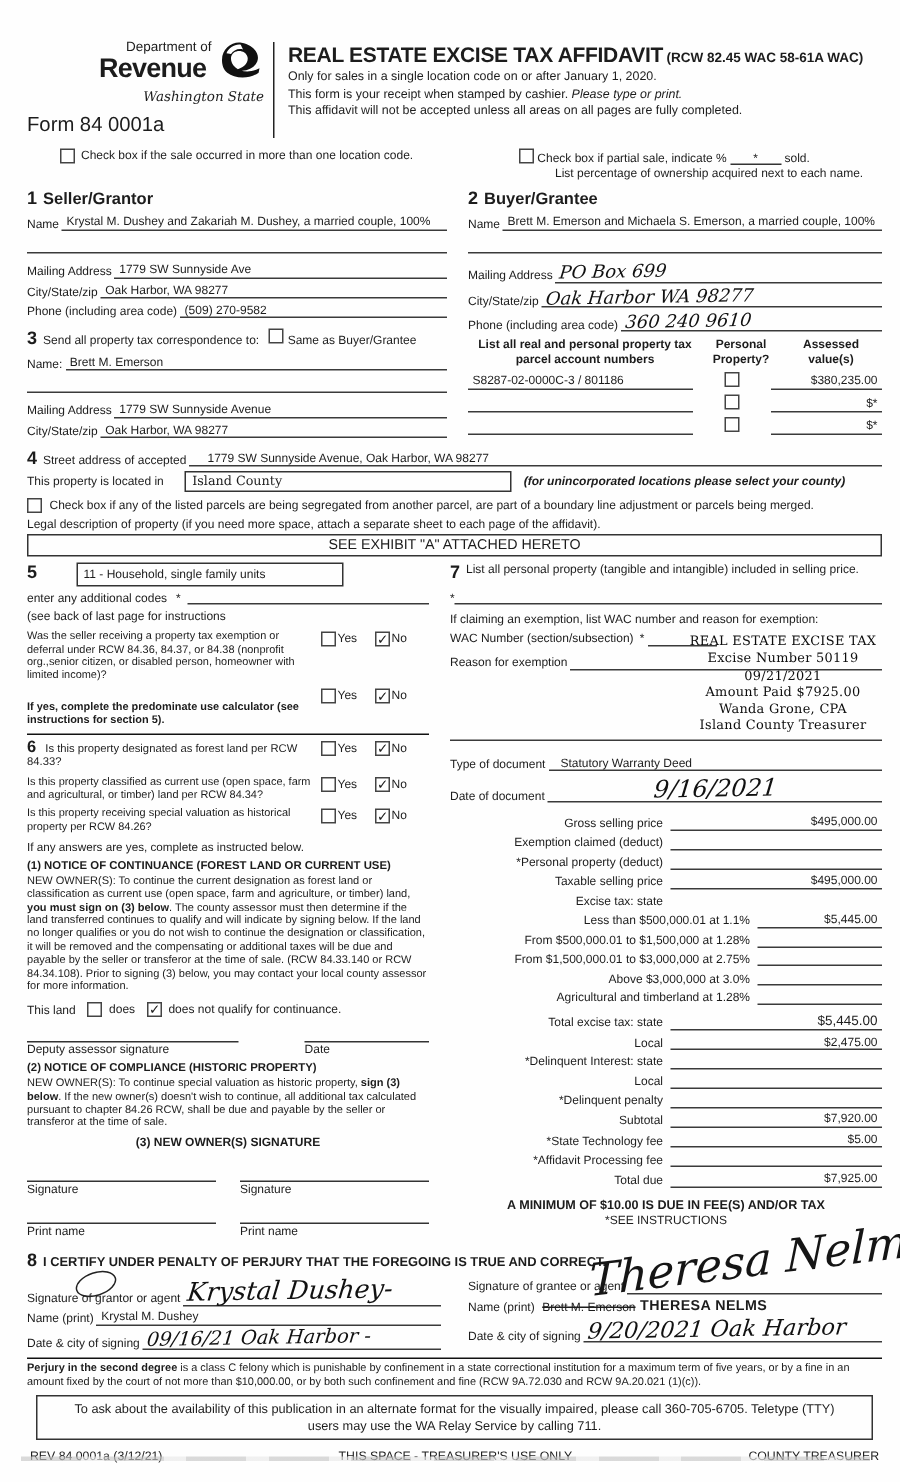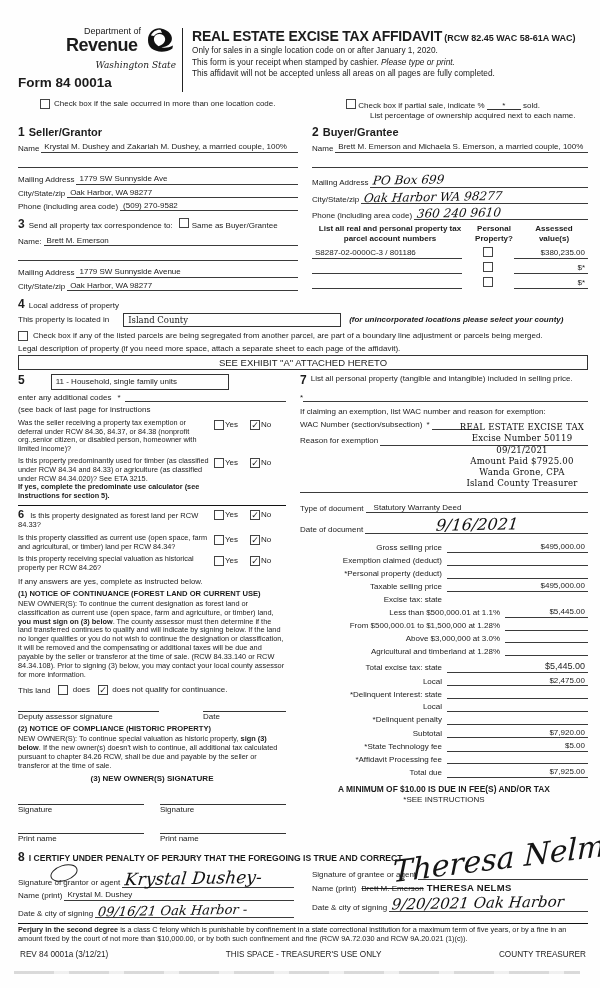--- a/index.html
+++ b/index.html
@@ -14,21 +14,21 @@
     line-height:8px;text-align:center;vertical-align:-1px;flex:none;background:#fff;overflow:hidden;}
   .secnum{font-size:12px;font-weight:bold;margin-right:4px;line-height:1;}
   
   .hdr{display:flex;}
   .logo{width:158px;flex:none;}
   .dept{display:flex;justify-content:flex-end;align-items:flex-start;}
   .dept-txt{text-align:left;}
   .dept-small{font-size:9px;margin-left:18px;}
   .dept-big{font-size:18px;font-weight:bold;letter-spacing:-0.5px;line-height:0.95;}
   .dept-state{font-family:"DejaVu Serif",serif;font-style:italic;font-size:9px;text-align:right;margin-top:1px;}
-  .form-no{font-size:13.5px;margin-top:5px;font-weight:bold;}
+  .form-no{font-size:13.5px;margin-top:5px;}
   .hdr-div{border-left:1.5px solid #222;height:64px;margin:2px 9px 0 6px;flex:none;}
   .titleblk{flex:1;padding-top:2px;}
   .title{font-size:14px;font-weight:bold;letter-spacing:-0.2px;}
   .title-rcw{font-size:9px;font-weight:bold;}
   .tb-line{font-size:8.3px;margin-top:1.5px;}
   
   .topchecks{display:flex;margin-top:7px;}
   .tc-l{width:292px;flex:none;padding-left:22px;display:flex;gap:4px;}
   .tc-r{flex:1;padding-left:14px;}
   .pctline{display:inline-block;width:34px;border-bottom:1px solid #333;text-align:center;line-height:0.7;}
@@ -235,21 +235,22 @@
           <div class="pt-c2"><span class="cb"></span></div>
           <div class="pt-c3 uv r">$*</div>
         </div>
       </div>
     </div>
   </div>
 
   <div class="sec4">
     <div class="fr">
         <span class="secnum">4</span>
-      <span class="lab">Local address of property</span>
+      <span class="lab">Street address of accepted</span>
+      <span class="uv" style="padding-left:12px;">1779 SW Sunnyside Avenue, Oak Harbor, WA 98277</span>
       </div>
     <div class="row" style="margin-top:3px;align-items:center;">
       <span class="lab" style="padding-right:14px;">This property is located in</span>
       <span class="countybox">Island County</span>
       <span class="bi" style="padding-left:8px;">(for unincorporated locations please select your county)</span>
     </div>
     <div class="row" style="margin-top:4px;align-items:flex-start;gap:5px;">
       <span class="cb"></span>
       <span>Check box if any of the listed parcels are being segregated from another parcel, are part of a boundary line adjustment or parcels being merged.</span>
     </div>
@@ -278,21 +279,21 @@
               <span class="cb"></span>
               <span>Yes</span>
             </span>
           <span class="opt">
               <span class="cb">✓</span>
               <span>No</span>
             </span>
         </div>
       </div>
       <div class="q">
-        <div class="qt"><span>Is this property predominantly used for timber (as classified under RCW 84.34 and 84.33) or agriculture (as classified under RCW 84.34.020)? See ETA 3215.</span><br>
+        <div class="qt"><br>
           <span class="b">If yes, complete the predominate use calculator (see instructions for section 5).</span></div>
         <div class="yn">
           <span class="opt">
               <span class="cb"></span>
               <span>Yes</span>
             </span>
           <span class="opt">
               <span class="cb">✓</span>
               <span>No</span>
             </span>
@@ -451,20 +452,24 @@
           </div>
         <div class="amt wide">
             <span class="al">Less than $500,000.01 at 1.1%</span>
             <span class="av">$5,445.00</span>
           </div>
         <div class="amt wide">
             <span class="al">From $500,000.01 to $1,500,000 at 1.28%</span>
             <span class="av"></span>
           </div>
         <div class="amt wide">
+            <span class="al">From $1,500,000.01 to $3,000,000 at 2.75%</span>
+            <span class="av"></span>
+          </div>
+        <div class="amt wide">
             <span class="al">Above $3,000,000 at 3.0%</span>
             <span class="av"></span>
           </div>
         <div class="amt wide">
             <span class="al">Agricultural and timberland at 1.28%</span>
             <span class="av"></span>
           </div>
         <div class="amt" style="margin-top:5px;">
             <span class="al">Total excise tax: state</span>
             <span class="av" style="font-size:9px;">$5,445.00</span>
@@ -544,19 +549,20 @@
             <span class="lab">Date &amp; city of signing</span>
           <span class="uv"><span class="hw" style="font-size:15px;">9/20/2021   Oak Harbor</span></span>
           </div>
       </div>
     </div>
   </div>
 
   <div class="perjury">
     <span class="b">Perjury in the second degree</span><span> is a class C felony which is punishable by confinement in a state correctional institution for a maximum term of five years, or by a fine in an amount fixed by the court of not more than $10,000.00, or by both such confinement and fine (RCW 9A.72.030 and RCW 9A.20.021 (1)(c)).</span>
   </div>
+  <div class="ttybox">To ask about the availability of this publication in an alternate format for the visually impaired, please call 360-705-6705. Teletype (TTY) users may use the WA Relay Service by calling 711.</div>
   <div class="footer">
     <span>REV 84 0001a (3/12/21)</span>
     <span>THIS SPACE - TREASURER'S USE ONLY</span>
     <span>COUNTY TREASURER</span>
   </div>
   <div class="scanline"></div>
 </div>
 
 </body></html>

